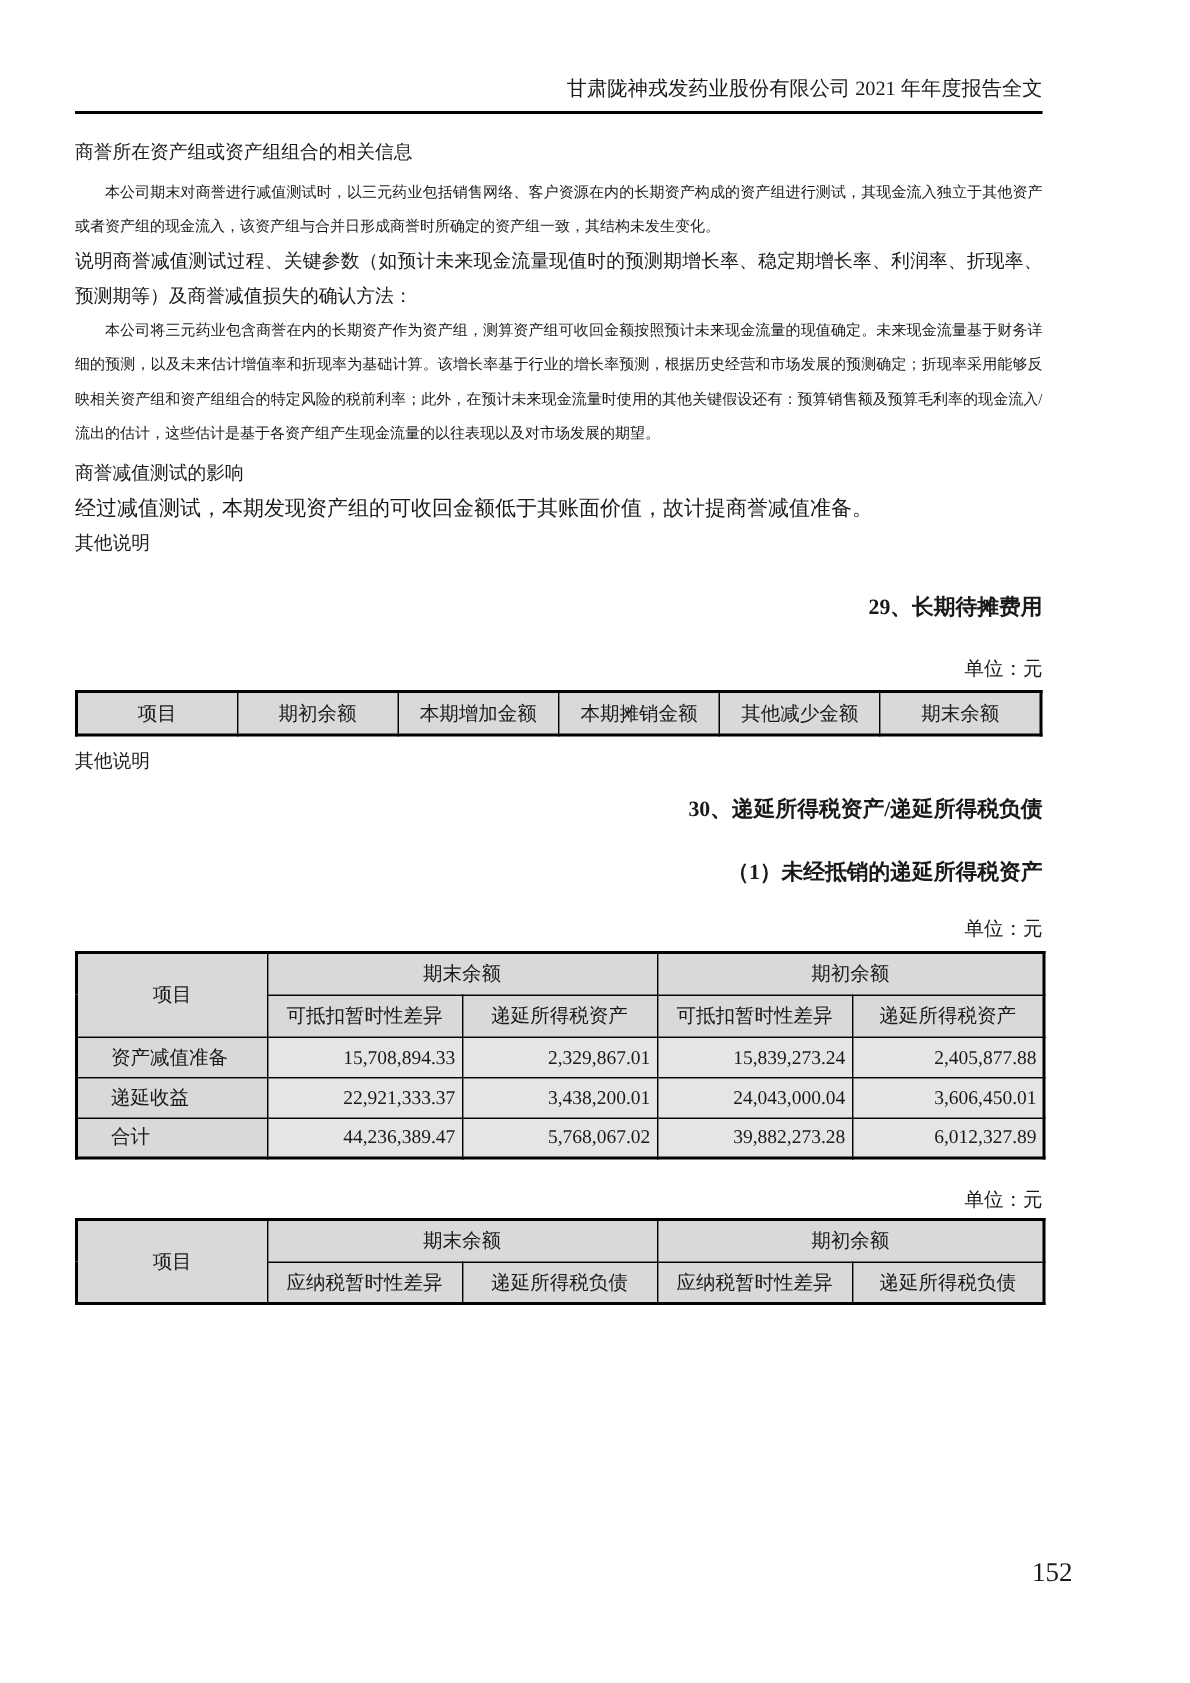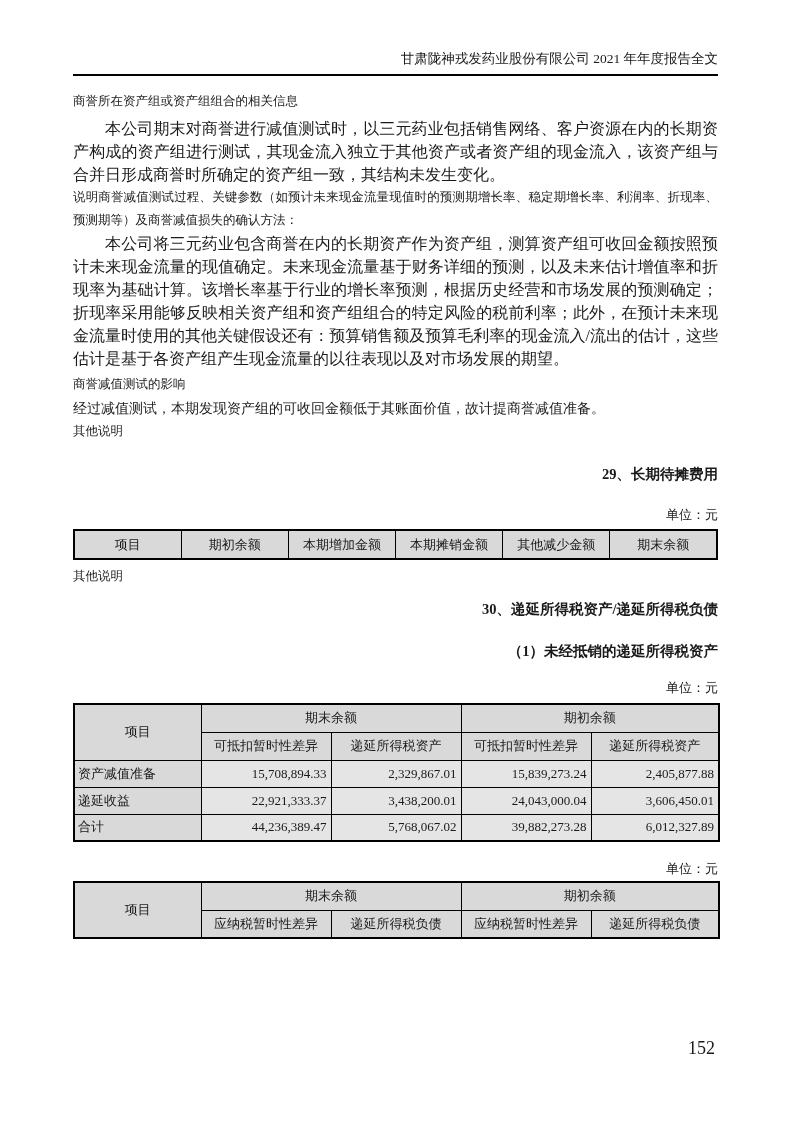--- a/index.html
+++ b/index.html
@@ -4,21 +4,21 @@
 <style>
   * { margin: 0; padding: 0; box-sizing: border-box; }
   html, body { background: #ffffff; }
   body {
     width: 793px; height: 1122px;
     font-family: "Liberation Serif", "DejaVu Serif", serif;
     color: #1a1a1a;
     position: relative;
     overflow: hidden;
   }
-  .content { margin: 0 75px 0 73px; width: 645px; }
+  .content { margin: 0 75px 0 50px; width: 645px; }
 
   .doc-header {
     padding-top: 50px;
     padding-bottom: 7px;
     border-bottom: 2px solid #000;
     text-align: right;
     font-size: 13.5px;
     line-height: 17px;
   }
 
@@ -26,21 +26,21 @@
     font-size: 12.5px;
     line-height: 17px;
     text-align: justify;
   }
   .small-para {
     font-size: 12.5px;
     line-height: 23px;
     text-align: justify;
   }
   .body-para {
-    font-size: 16px;
+    font-size: 10px;
     line-height: 23px;
     text-align: justify;
     text-indent: 2em;
   }
   .body-line {
     font-size: 14px;
     line-height: 23px;
     text-align: justify;
   }
 
@@ -89,21 +89,21 @@
     height: 28px;
   }
   .t29 { margin-top: 6px; }
   .t29 th { height: 29px; }
   .t30a { margin-top: 7px; }
   .t30b { margin-top: 4px; }
   .t30a td { height: 27px; }
   .cell-item {
     background: #d9d9d9;
     text-align: left;
-    padding-left: 3px;
+    padding-left: 22px;
   }
   .cell-num {
     background: #e5e5e5;
     text-align: right;
     padding-right: 4px;
   }
   .other-29 { margin-top: 8px; }
 
   .page-number {
     position: absolute;

